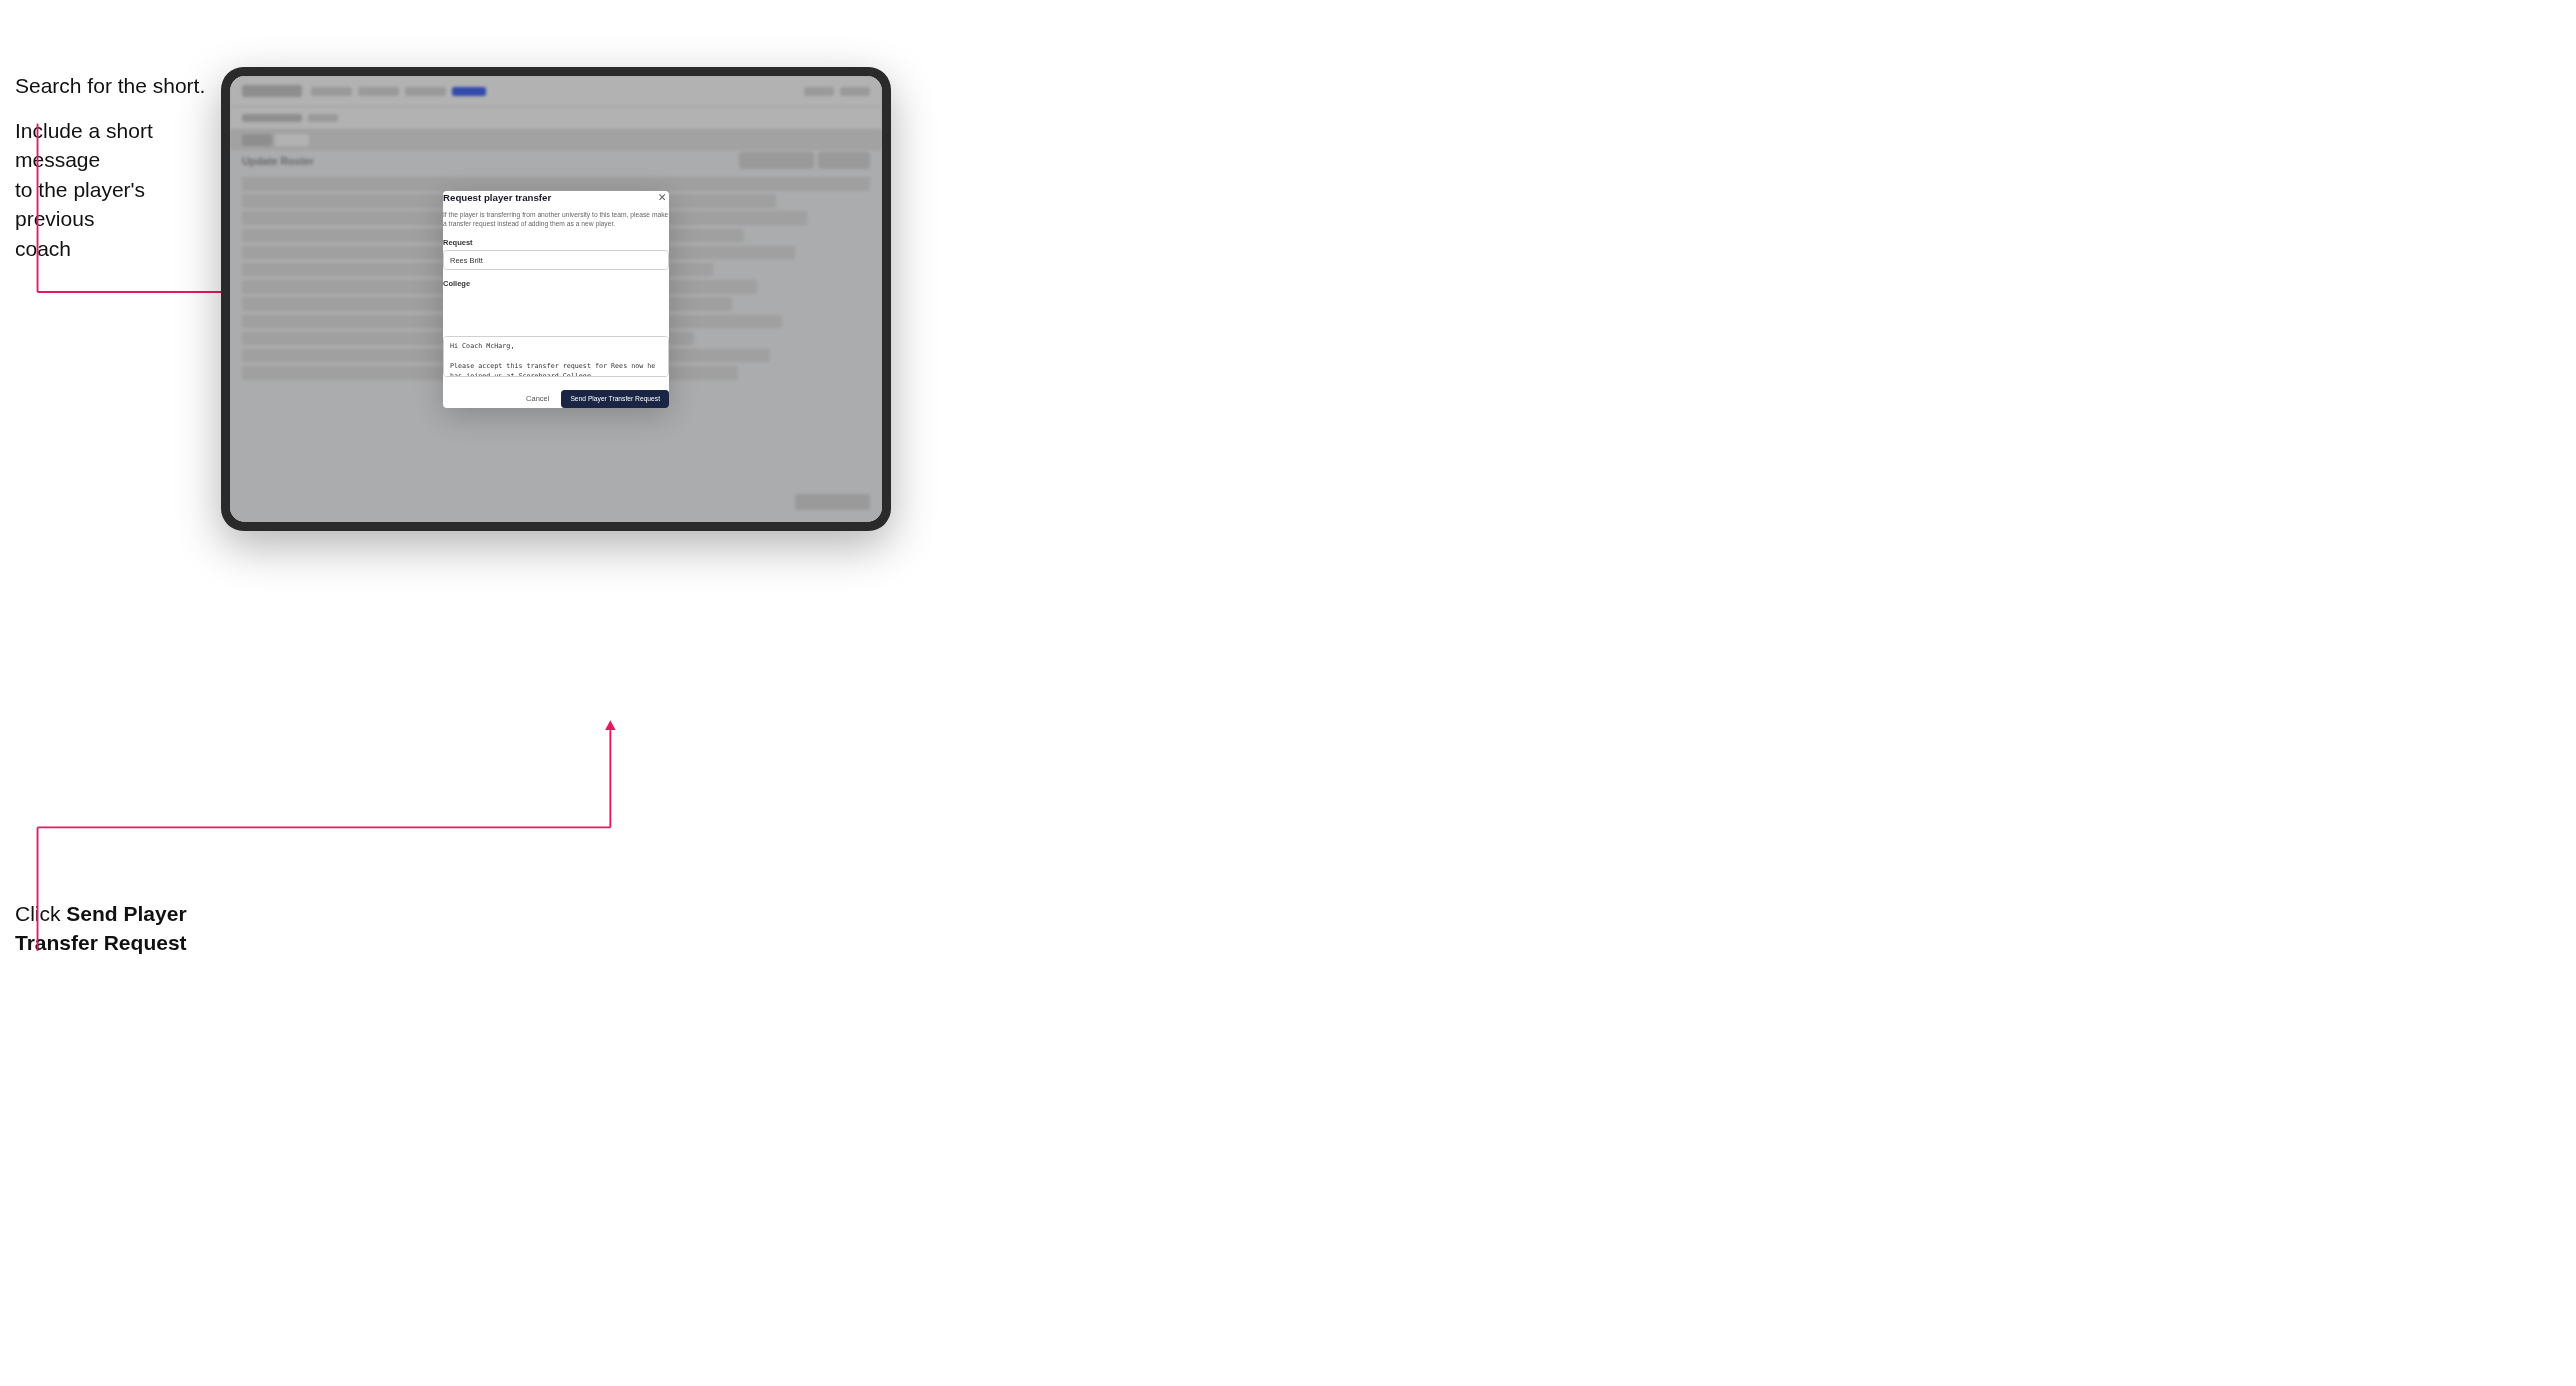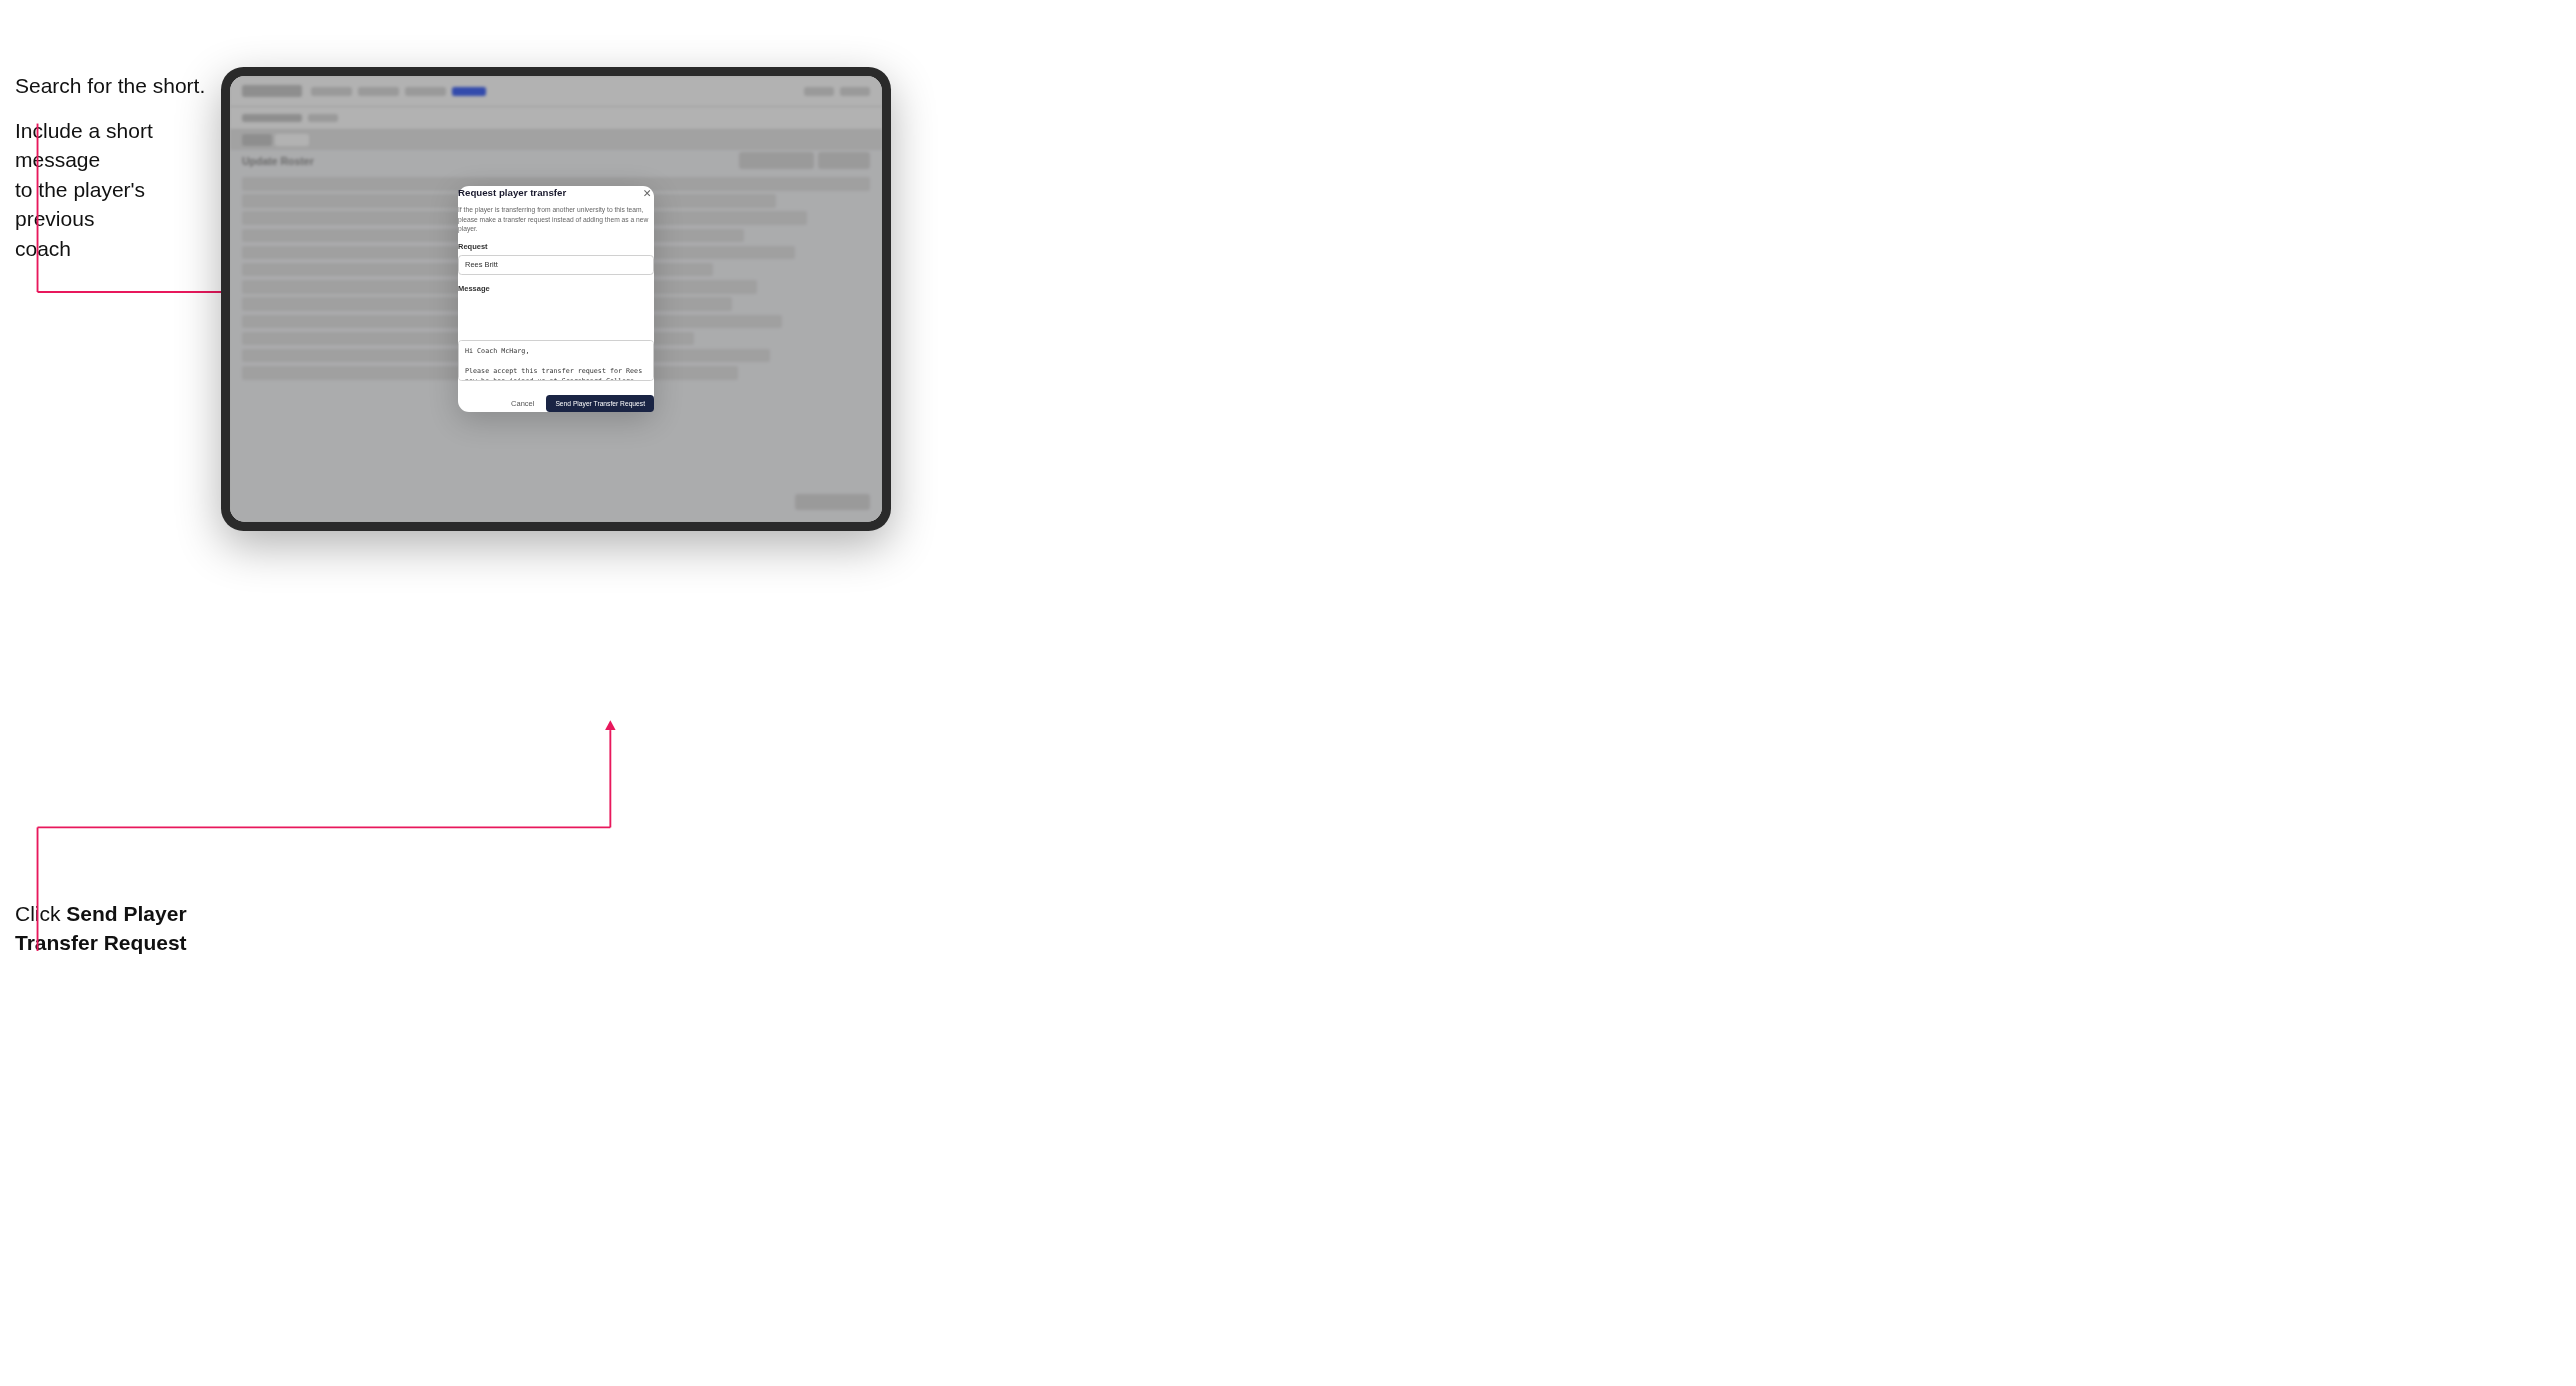--- a/index.html
+++ b/index.html
@@ -181,22 +181,22 @@
       top: 0; left: 0; right: 0; bottom: 0;
       background: rgba(0,0,0,0.3);
       display: flex;
       align-items: center;
       justify-content: center;
       z-index: 10;
     }
 
     .modal {
       background: #fff;
-      border-radius: 11px;
-      width: 196px;
+      border-radius: 4px;
+      width: 226px;
       box-shadow: 0 7.5px 30px rgba(0,0,0,0.2);
       position: relative;
     }
 
     .modal-header {
       display: flex;
       align-items: center;
       justify-content: space-between;
       margin-bottom: 6px;
     }
@@ -437,21 +437,21 @@
 
     <div class="modal-overlay">
       <div class="modal">
         <div class="modal-header">
           <span class="modal-title">Request player transfer</span>
           <button class="modal-close">✕</button>
         </div>
         <p class="modal-description">If the player is transferring from another university to this team, please make a transfer request instead of adding them as a new player.</p>
         <div class="modal-label">Request</div>
         <input class="modal-input" type="text" value="Rees Britt" style="">
-        <div class="modal-label">Message</div>
+        <div class="modal-label">College</div>
         <textarea class="modal-textarea" style="">Hi Coach McHarg,
 
 Please accept this transfer request for Rees now he has joined us at Scoreboard College</textarea>
         <div class="modal-footer">
           <button class="btn-cancel">Cancel</button>
           <button class="btn-send">Send Player Transfer Request</button>
         </div>
       </div>
     </div>
 

